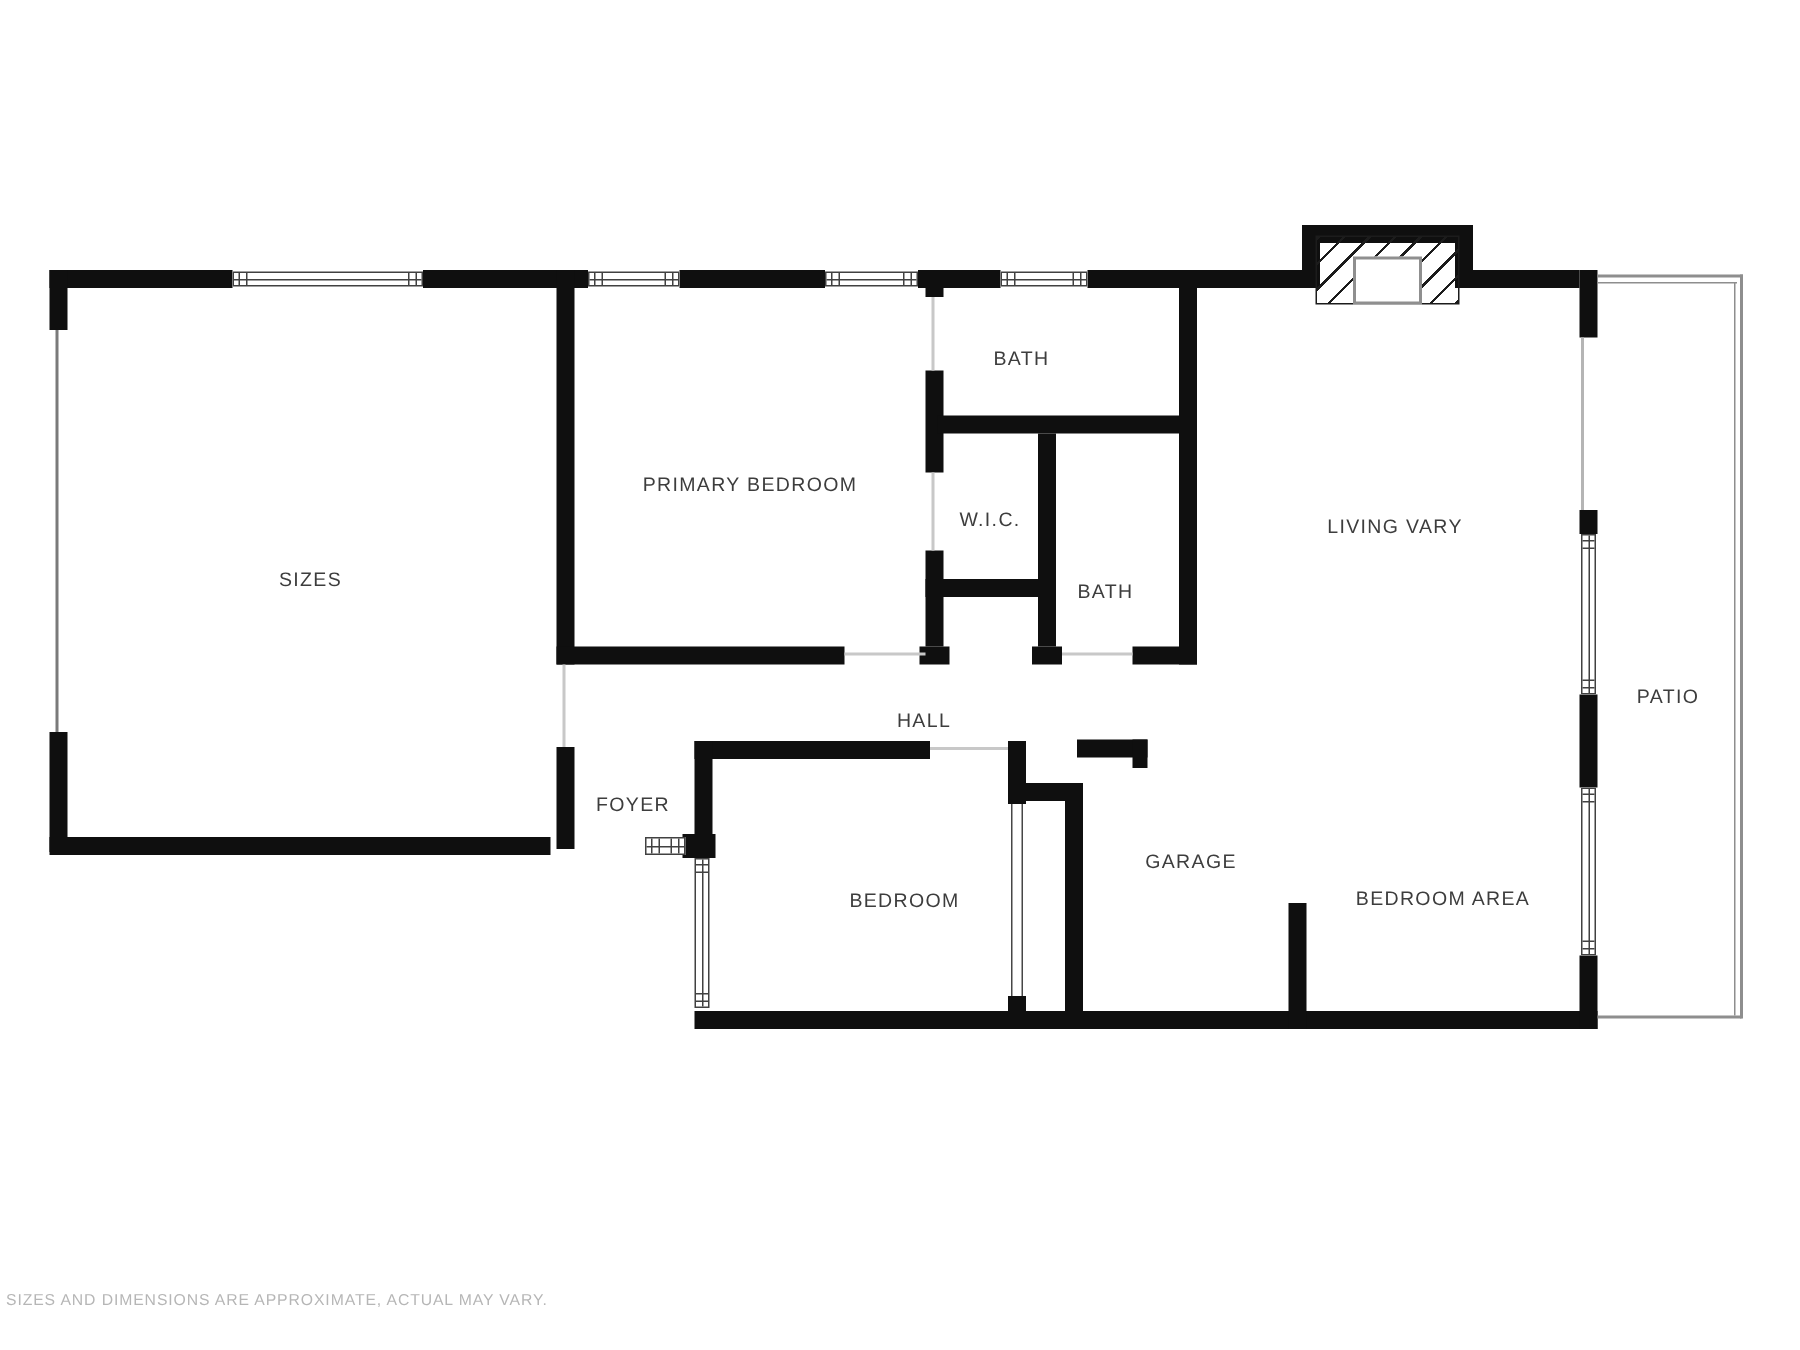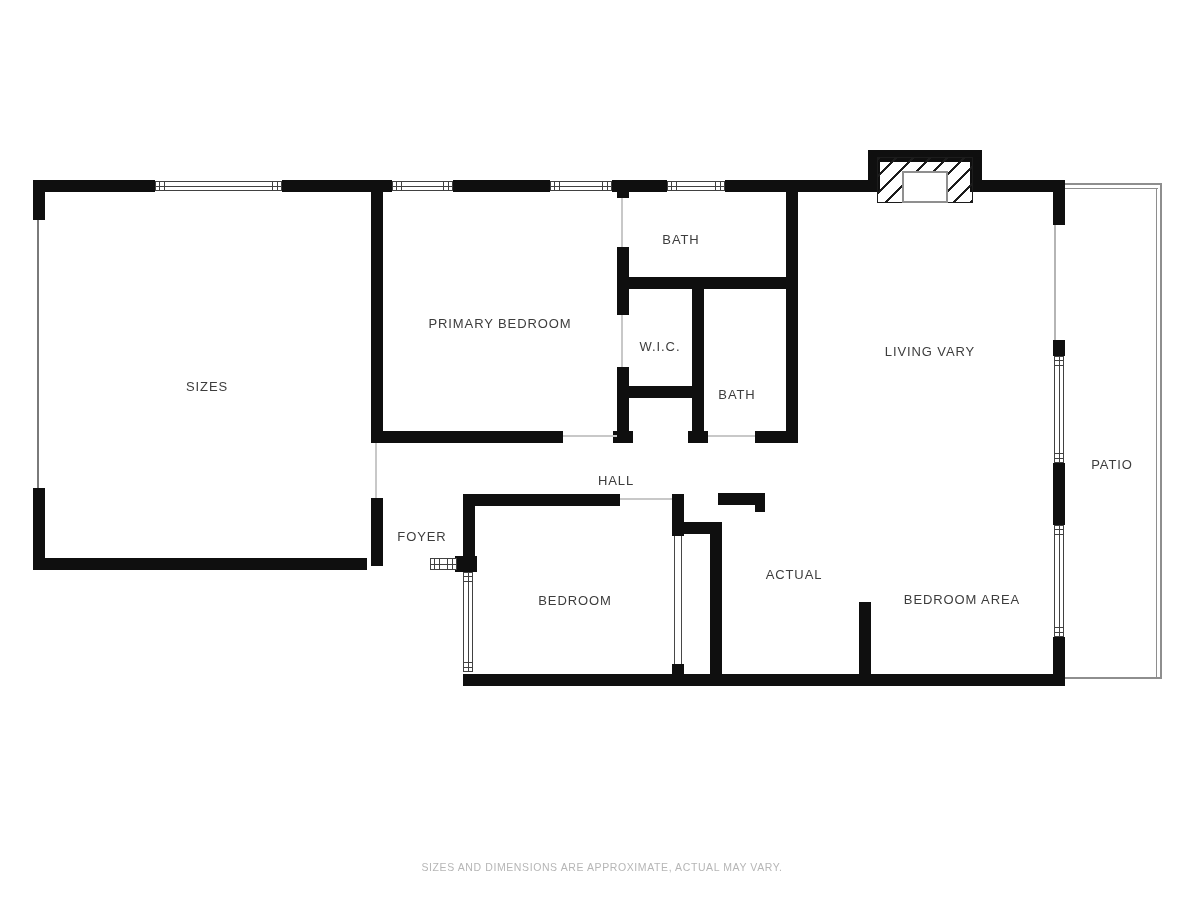--- a/index.html
+++ b/index.html
@@ -17,21 +17,21 @@
   .window.h .t1{left:3px;top:0;bottom:0;width:4px;border-left:1px solid #414141;border-right:1px solid #414141;}
   .window.h .t2{right:3px;top:0;bottom:0;width:4px;border-left:1px solid #414141;border-right:1px solid #414141;}
   .window.v .t1{top:3px;left:0;right:0;height:4px;border-top:1px solid #414141;border-bottom:1px solid #414141;}
   .window.v .t2{bottom:3px;left:0;right:0;height:4px;border-top:1px solid #414141;border-bottom:1px solid #414141;}
   .closet{background:#fff;border-left:1px solid #474747;border-right:1px solid #474747;}
   .hatch{border:1px solid #1c1c1c;background:
      repeating-linear-gradient(135deg,#1c1c1c 0 1.6px,transparent 1.6px 12px);}
   .firebox{background:#fff;border:2px solid #8f8f8f;}
   .room-label{color:#3d3d3d;font-size:13px;letter-spacing:0.9px;white-space:nowrap;
      transform:translate(-50%,-50%);}
-  .footer{position:absolute;left:4px;right:0;top:861px;text-align:center;color:#b6b6b6;
+  .footer{position:absolute;left:4px;right:0;top:861px;text-align:left;color:#b6b6b6;
      font-size:10.5px;letter-spacing:0.6px;}
 </style>
 </head>
 <body>
 
 <div id="plan">
     <div class="wall" style="left: 33px; top: 180px; width: 122px; height: 12px;"></div>
     <div class="wall" style="left: 282px; top: 180px; width: 110px; height: 12px;"></div>
     <div class="wall" style="left: 453px; top: 180px; width: 97px; height: 12px;"></div>
     <div class="wall" style="left: 612px; top: 180px; width: 55px; height: 12px;"></div>
@@ -128,18 +128,18 @@
     <div class="hatch" style="left: 877px; top: 157px; width: 96px; height: 46px;"></div>
     <div class="firebox" style="left: 902px; top: 171px; width: 46px; height: 32px;"></div>
     <div class="room-label" style="left: 207px; top: 386px;">SIZES</div>
     <div class="room-label" style="left: 500px; top: 323px;">PRIMARY BEDROOM</div>
     <div class="room-label" style="left: 681px; top: 239px;">BATH</div>
     <div class="room-label" style="left: 660px; top: 346px;">W.I.C.</div>
     <div class="room-label" style="left: 737px; top: 394px;">BATH</div>
     <div class="room-label" style="left: 930px; top: 351px;">LIVING VARY</div>
     <div class="room-label" style="left: 616px; top: 480px;">HALL</div>
     <div class="room-label" style="left: 422px; top: 536px;">FOYER</div>
-    <div class="room-label" style="left: 575px; top: 600px;">BEDROOM</div>
-    <div class="room-label" style="left: 794px; top: 574px;">ACTUAL</div>
+    <div class="room-label" style="left: 603px; top: 600px;">BEDROOM</div>
+    <div class="room-label" style="left: 794px; top: 574px;">GARAGE</div>
     <div class="room-label" style="left: 962px; top: 599px;">BEDROOM AREA</div>
     <div class="room-label" style="left: 1112px; top: 464px;">PATIO</div>
   </div>
 <div class="footer">SIZES AND DIMENSIONS ARE APPROXIMATE, ACTUAL MAY VARY.</div>
 
 </body></html>

